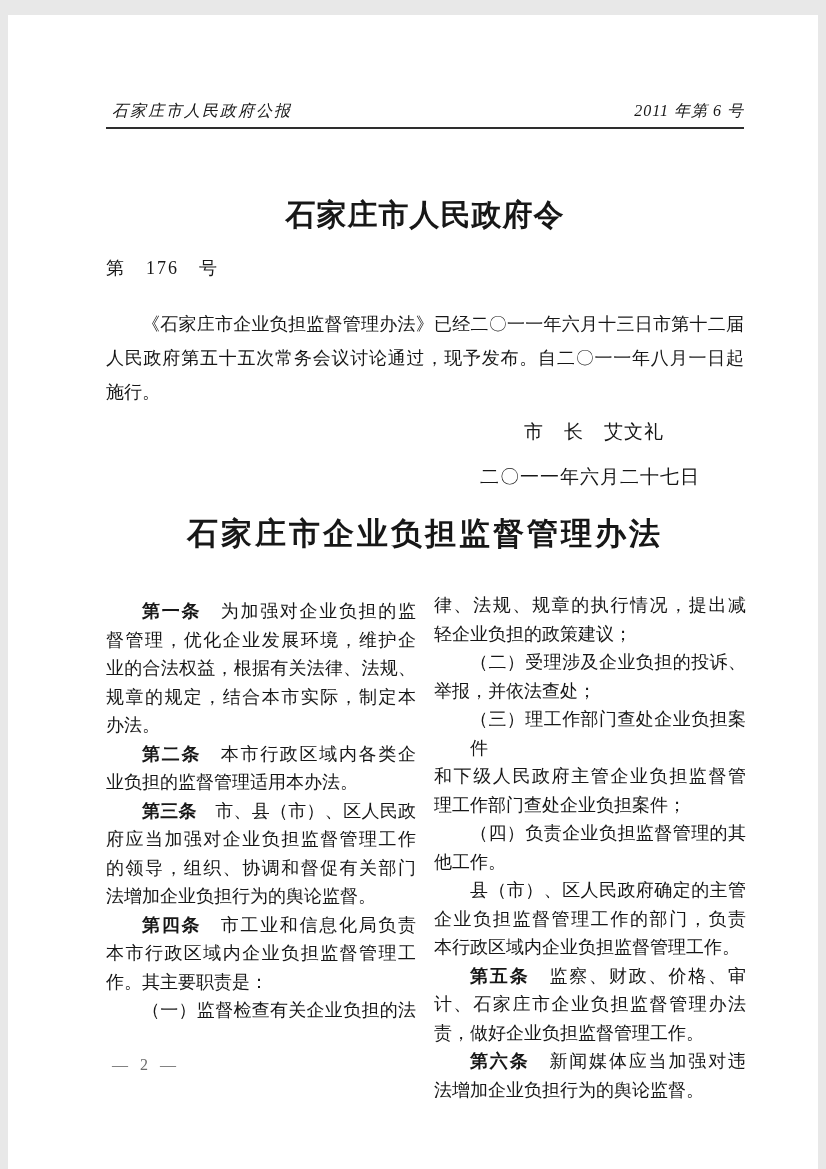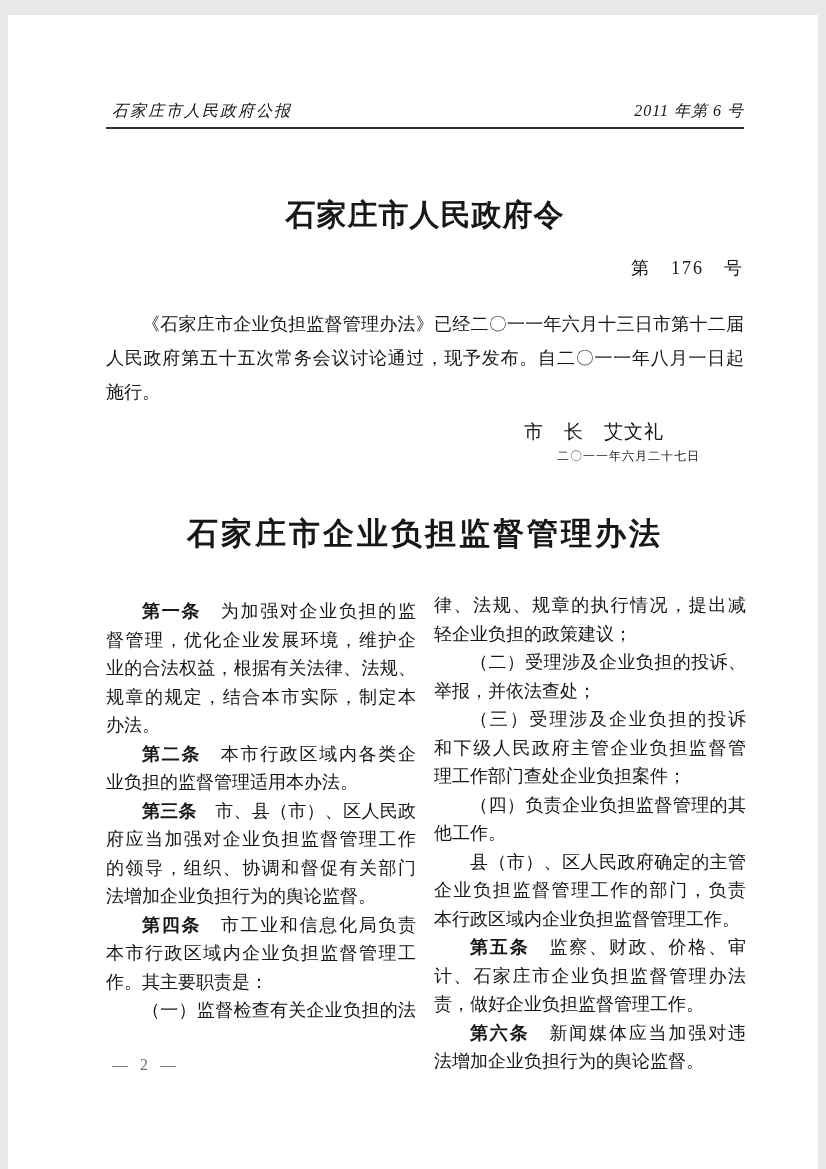--- a/index.html
+++ b/index.html
@@ -44,21 +44,21 @@
     text-align: center;
     font-size: 30px;
     font-weight: 700;
     letter-spacing: 1px;
   }
   .decree-number {
     position: absolute;
     left: 98px;
     top: 241px;
     width: 638px;
-    text-align: right;
+    text-align: left;
     font-size: 18px;
     letter-spacing: 2px;
   }
   .decree-body {
     position: absolute;
     left: 98px;
     top: 292px;
     width: 638px;
     font-size: 18px;
   }
@@ -67,22 +67,22 @@
     position: absolute;
     right: 154px;
     top: 404px;
     font-size: 19px;
     letter-spacing: 1px;
     text-align: center;
   }
   .sig-date {
     position: absolute;
     right: 118px;
-    top: 433px;
-    font-size: 12px;
+    top: 449px;
+    font-size: 19px;
     letter-spacing: 1px;
   }
   
   .regulation-title {
     position: absolute;
     left: 98px;
     top: 498px;
     width: 638px;
     text-align: center;
     font-size: 31px;
@@ -173,21 +173,21 @@
         <div class="bline ind jfy">（一）监督检查有关企业负担的法</div>
       </div>
   </div>
 
   <div class="col col-right">
     <div>
         <div class="bline jfy">律、法规、规章的执行情况，提出减</div>
         <div class="bline">轻企业负担的政策建议；</div>
         <div class="bline ind jfy">（二）受理涉及企业负担的投诉、</div>
         <div class="bline">举报，并依法查处；</div>
-        <div class="bline ind jfy">（三）受理涉及企业负担的投诉</div>
+        <div class="bline ind jfy">（三）理工作部门查处企业负担案件</div>
         <div class="bline jfy">和下级人民政府主管企业负担监督管</div>
         <div class="bline">理工作部门查处企业负担案件；</div>
         <div class="bline ind jfy">（四）负责企业负担监督管理的其</div>
         <div class="bline">他工作。</div>
         <div class="bline ind jfy">县（市）、区人民政府确定的主管</div>
         <div class="bline jfy">企业负担监督管理工作的部门，负责</div>
         <div class="bline">本行政区域内企业负担监督管理工作。</div>
         <div class="bline ind jfy"><b>第五条</b>　监察、财政、价格、审</div>
         <div class="bline jfy">计、石家庄市企业负担监督管理办法</div>
         <div class="bline">责，做好企业负担监督管理工作。</div>

